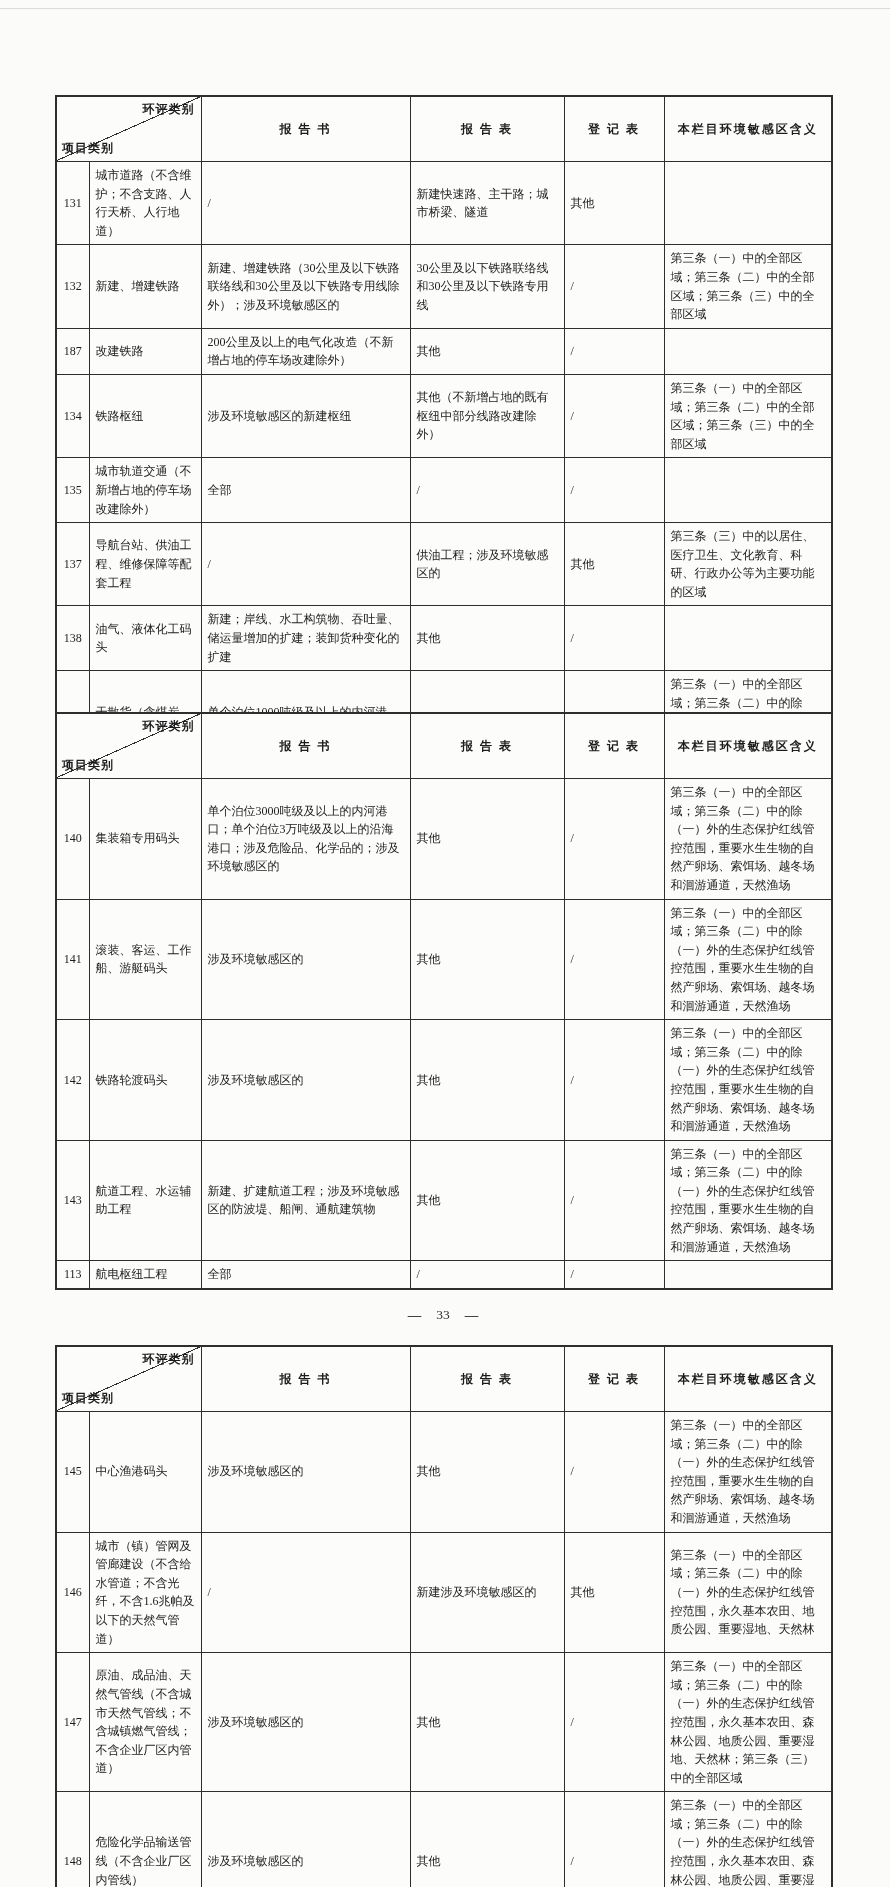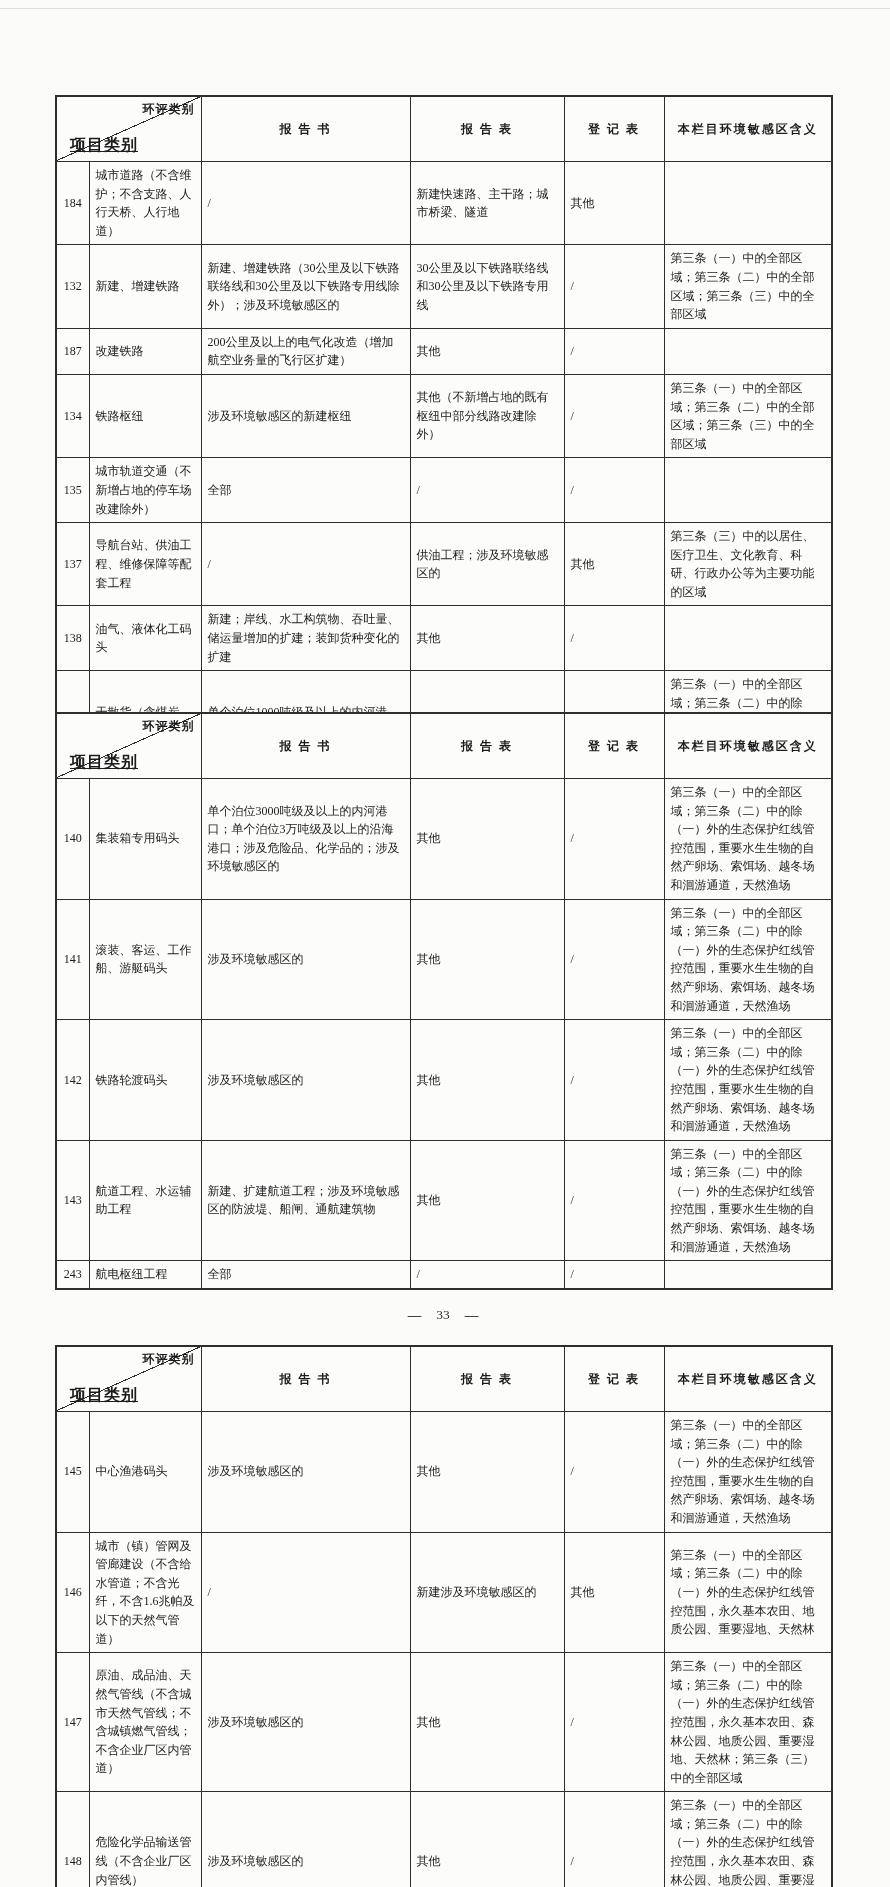--- a/index.html
+++ b/index.html
@@ -59,22 +59,22 @@
     padding: 0;
     background-image: linear-gradient(to bottom right,
       transparent calc(50% - 1px), #2e2e2e calc(50% - 1px),
       #2e2e2e calc(50% + 0px), transparent calc(50% + 0px));
   }
   th.corner .corner-top {
     position: absolute; top: 3px; right: 6px;
     font-size: 12px; letter-spacing: 1px;
   }
   th.corner .corner-bottom {
-    position: absolute; bottom: 3px; left: 13px;
-    font-size: 16px; letter-spacing: 1px; text-decoration: underline;
+    position: absolute; bottom: 3px; left: 5px;
+    font-size: 12px; letter-spacing: 1px;
   }
 
   tbody td { padding: 4px 6px; }
   tbody td.c-no {
     text-align: center;
     padding: 4px 1px;
   }
   tbody tr { min-height: 30px; }
   tbody td:empty { background: #fcfcfb; }
 
@@ -112,41 +112,41 @@
             <span class="corner-bottom">项目类别</span>
           </th>
           <th>报 告 书</th>
           <th>报 告 表</th>
           <th>登 记 表</th>
           <th>本栏目环境敏感区含义</th>
         </tr>
       </thead>
       <tbody>
   <tr>
-    <td class="c-no">184</td>
+    <td class="c-no">131</td>
     <td class="c-cat">城市道路（不含维护；不含支路、人行天桥、人行地道）</td>
     <td class="c-book">/</td>
     <td class="c-form">新建快速路、主干路；城市桥梁、隧道</td>
     <td class="c-reg">其他</td>
     <td class="c-sens"></td>
   </tr>
 
   <tr>
     <td class="c-no">132</td>
     <td class="c-cat">新建、增建铁路</td>
     <td class="c-book">新建、增建铁路（30公里及以下铁路联络线和30公里及以下铁路专用线除外）；涉及环境敏感区的</td>
     <td class="c-form">30公里及以下铁路联络线和30公里及以下铁路专用线</td>
     <td class="c-reg">/</td>
     <td class="c-sens">第三条（一）中的全部区域；第三条（二）中的全部区域；第三条（三）中的全部区域</td>
   </tr>
 
   <tr>
     <td class="c-no">187</td>
     <td class="c-cat">改建铁路</td>
-    <td class="c-book">200公里及以上的电气化改造（增加航空业务量的飞行区扩建）</td>
+    <td class="c-book">200公里及以上的电气化改造（不新增占地的停车场改建除外）</td>
     <td class="c-form">其他</td>
     <td class="c-reg">/</td>
     <td class="c-sens"></td>
   </tr>
 
   <tr>
     <td class="c-no">134</td>
     <td class="c-cat">铁路枢纽</td>
     <td class="c-book">涉及环境敏感区的新建枢纽</td>
     <td class="c-form">其他（不新增占地的既有枢纽中部分线路改建除外）</td>
@@ -252,21 +252,21 @@
   <tr>
     <td class="c-no">143</td>
     <td class="c-cat">航道工程、水运辅助工程</td>
     <td class="c-book">新建、扩建航道工程；涉及环境敏感区的防波堤、船闸、通航建筑物</td>
     <td class="c-form">其他</td>
     <td class="c-reg">/</td>
     <td class="c-sens">第三条（一）中的全部区域；第三条（二）中的除（一）外的生态保护红线管控范围，重要水生生物的自然产卵场、索饵场、越冬场和洄游通道，天然渔场</td>
   </tr>
 
   <tr>
-    <td class="c-no">243</td>
+    <td class="c-no">113</td>
     <td class="c-cat">航电枢纽工程</td>
     <td class="c-book">全部</td>
     <td class="c-form">/</td>
     <td class="c-reg">/</td>
     <td class="c-sens"></td>
   </tr>
 </tbody>
     </table>
     <div class="page-footer">
       <span class="dash">—</span>

